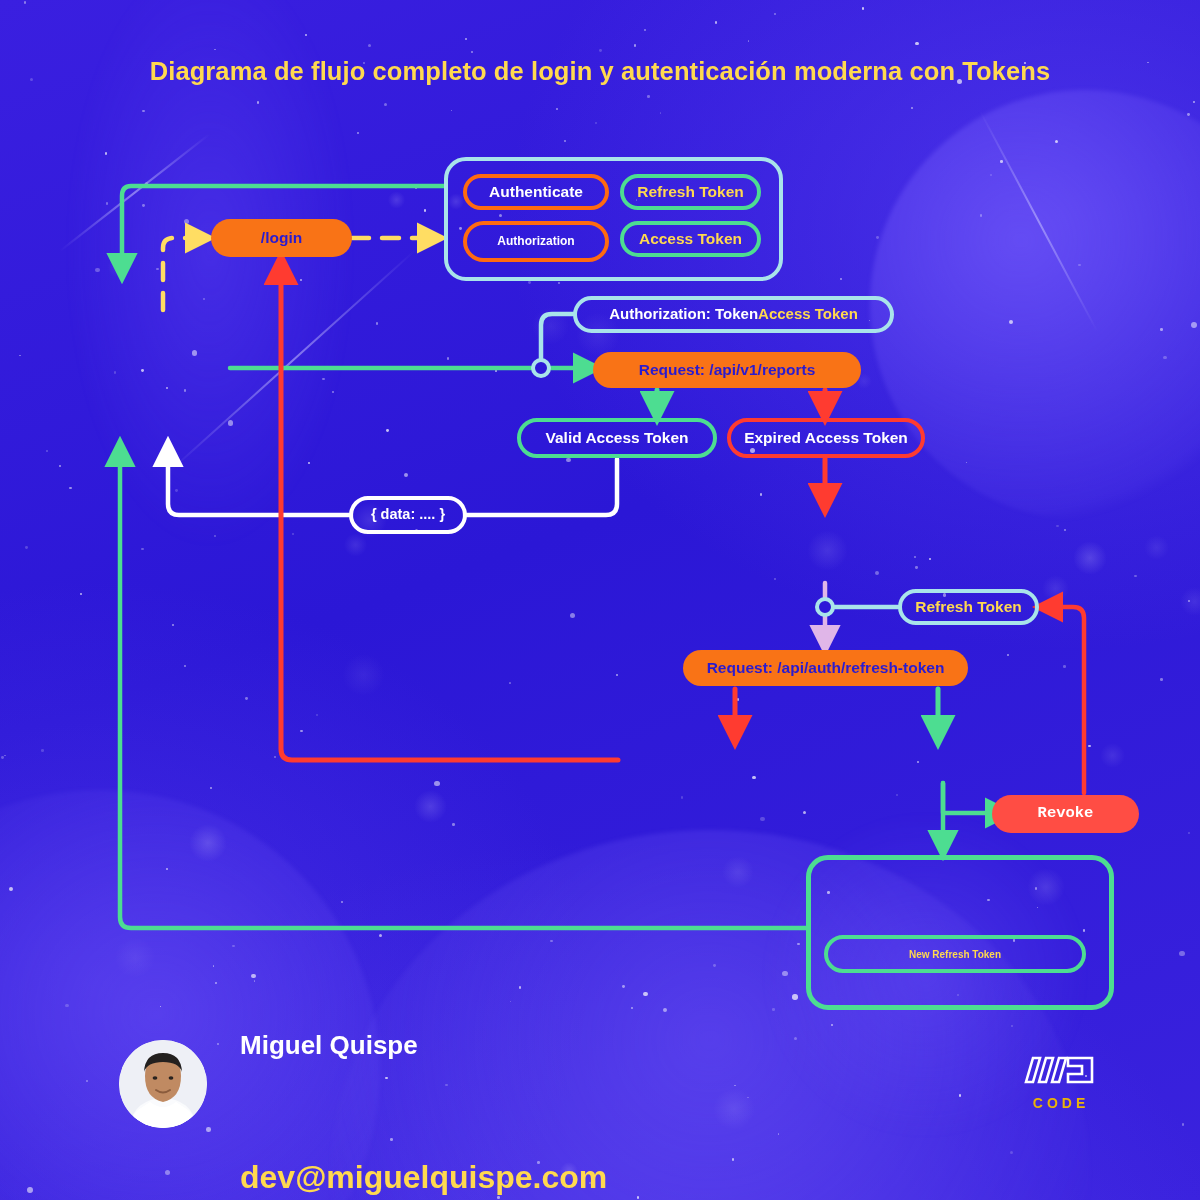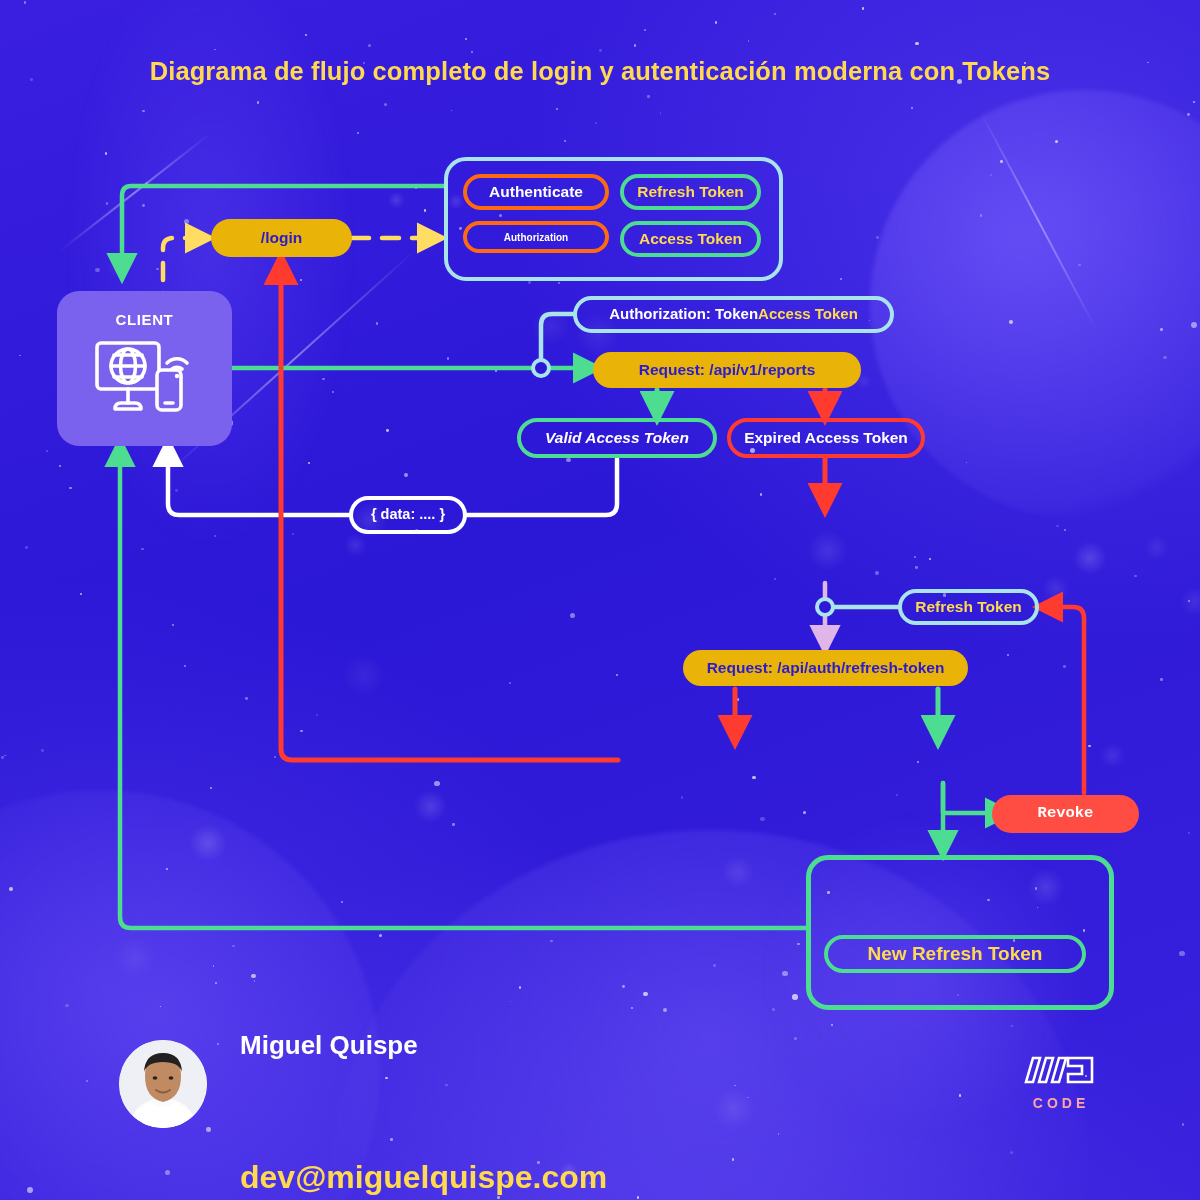--- a/index.html
+++ b/index.html
@@ -50,21 +50,21 @@
   
   #wires{position:absolute;inset:0;z-index:2;}
 
   
   .node{position:absolute;z-index:4;box-sizing:border-box;
     display:flex;align-items:center;justify-content:center;
     font-weight:700;text-align:center;line-height:1.1;}
 
   .pill{border-radius:999px;}
 
-  .n-yellow{background:#eab308;color:#2a1bd0;}
+  .n-yellow{background:#f97316;color:#2a1bd0;}
   .n-red-out{border:4px solid #ff3b30;color:#ffffff;background:transparent;}
   .n-green-out{border:4px solid #4ddd91;color:#ffffff;background:transparent;}
   .n-cyan-out{border:4px solid #a9e4ea;color:#ffffff;background:transparent;}
   .n-orange-out{border:4px solid #ff6a10;color:#ffffff;background:transparent;}
   .n-greenT-out{border:4px solid #4ddd91;color:#ffd94f;background:transparent;}
   .n-cyanT-out{border:4px solid #a9e4ea;color:#ffd94f;background:transparent;}
   .n-white-out{border:4px solid #ffffff;color:#ffffff;background:transparent;}
   .n-red-fill{background:#ff4d44;color:#ffffff;}
 
   
@@ -87,21 +87,21 @@
     display:flex;align-items:center;justify-content:center;background:transparent;
   }
 
   
   .avatar{position:absolute;left:119px;top:1040px;width:88px;height:88px;border-radius:50%;
     overflow:hidden;z-index:6;background:#eef0f7;}
   .foot-name{position:absolute;left:240px;top:1030px;color:#ffffff;font-size:26px;font-weight:700;z-index:6;}
   .foot-mail{position:absolute;left:240px;top:1120px;color:#ffd94f;font-size:32px;font-weight:700;z-index:6;margin-top:39px;}
   .logo{position:absolute;left:1022px;top:1052px;z-index:6;}
   .logo-word{position:absolute;left:1021px;top:1095px;width:80px;text-align:center;
-    color:#fca5a5;font-size:14px;font-weight:700;letter-spacing:4px;z-index:6;}
+    color:#eab308;font-size:14px;font-weight:700;letter-spacing:4px;z-index:6;}
 </style>
 </head>
 <body>
 
 <div id="canvas">
 
   <div class="bg">
     <div class="bg-base"></div>
     <div class="blob b1"></div>
     <div class="blob b2"></div>
@@ -385,71 +385,51 @@
       <path d="M943,783 L943,813 L1000,813" stroke="#4ddd91" stroke-width="4.5" marker-end="url(#ah-green)"></path>
 
       <path d="M943,783 L943,845" stroke="#4ddd91" stroke-width="4.5" marker-end="url(#ah-green)"></path>
 
       <path d="M1084,793 L1084,618 Q1084,607 1073,607 L1048,607" stroke="#ff3b30" stroke-width="4.5" marker-end="url(#ah-red)"></path>
 
       <path d="M806,928 L131,928 Q120,928 120,917 L120,452" stroke="#4ddd91" stroke-width="4.5" marker-end="url(#ah-green)"></path>
     </g>
   </svg>
 
-  <div class="client">
-    <div class="client-label">CLIENT</div>
-    <div class="client-icon">
-      <svg width="104" height="86" viewBox="0 0 104 86" fill="none" stroke="#ffffff" stroke-width="3.6" stroke-linecap="round" stroke-linejoin="round">
-        <rect x="4" y="6" width="62" height="46" rx="4"></rect>
-        <circle cx="35" cy="29" r="17"></circle>
-        <ellipse cx="35" cy="29" rx="7.5" ry="17"></ellipse>
-        <line x1="18" y1="29" x2="52" y2="29"></line>
-        <line x1="21" y1="18" x2="49" y2="18"></line>
-        <line x1="21" y1="40" x2="49" y2="40"></line>
-        <line x1="35" y1="52" x2="35" y2="66"></line>
-        <path d="M22,72 q0,-6 6,-6 h14 q6,0 6,6 z"></path>
-        <rect x="64" y="33" width="24" height="40" rx="5" fill="#7b62ee"></rect>
-        <line x1="72" y1="66" x2="80" y2="66"></line>
-        <path d="M74,26 a14,14 0 0 1 20,0"></path>
-        <path d="M79,32 a8,8 0 0 1 10,0"></path>
-        <circle cx="84" cy="39" r="2.2" fill="#ffffff" stroke="none"></circle>
-      </svg>
-    </div>
-  </div>
 
   <div class="node pill n-yellow" style="left:211px;top:219px;width:141px;height:38px;font-size:15.5px;">/login</div>
 
   <div class="group-cyan" style="left:444px;top:157px;width:331px;height:116px;"></div>
   <div class="node pill n-orange-out" style="left:463px;top:174px;width:146px;height:36px;font-size:15.5px;">Authenticate</div>
-  <div class="node pill n-orange-out" style="left:463px;top:221px;width:146px;height:32px;font-size:10px;">Authorization</div>
+  <div class="node pill n-orange-out" style="left:463px;top:221px;width:146px;height:41px;font-size:12px;">Authorization</div>
   <div class="node pill n-greenT-out" style="left:620px;top:174px;width:141px;height:36px;font-size:15.5px;">Refresh Token</div>
   <div class="node pill n-greenT-out" style="left:620px;top:221px;width:141px;height:36px;font-size:15.5px;">Access Token</div>
 
   <div class="node pill n-cyan-out" style="left:573px;top:296px;width:321px;height:37px;font-size:15px;">
     <span>Authorization: Token </span>
       <span style="color:#ffd94f;">Access Token</span>
   </div>
 
   <div class="node pill n-yellow" style="left:593px;top:352px;width:268px;height:36px;font-size:15.5px;">Request: /api/v1/reports</div>
 
-  <div class="node pill n-green-out" style="left:517px;top:418px;width:200px;height:40px;font-size:15.5px;font-style:italic;">Valid Access Token</div>
+  <div class="node pill n-green-out" style="left:517px;top:418px;width:200px;height:40px;font-size:15.5px;">Valid Access Token</div>
   <div class="node pill n-red-out" style="left:727px;top:418px;width:198px;height:40px;font-size:15.5px;">Expired Access Token</div>
 
   <div class="node pill n-white-out" style="left:349px;top:496px;width:118px;height:38px;font-size:14.5px;">{ data: .... }</div>
 
 
   <div class="node pill n-cyanT-out" style="left:898px;top:589px;width:141px;height:36px;font-size:15.5px;">Refresh Token</div>
 
   <div class="node pill n-yellow" style="left:683px;top:650px;width:285px;height:36px;font-size:15.5px;">Request: /api/auth/refresh-token</div>
 
 
   <div class="node pill n-red-fill" style="left:992px;top:795px;width:147px;height:38px;font-size:15.5px;font-family:Liberation Mono, monospace;">Revoke</div>
 
   <div class="group-green" style="left:806px;top:855px;width:298px;height:145px;"></div>
-  <div class="node pill n-greenT-out" style="left:824px;top:935px;width:262px;height:38px;font-size:19px;">New Refresh Token</div>
+  <div class="node pill n-greenT-out" style="left:824px;top:935px;width:262px;height:38px;font-size:10px;">New Refresh Token</div>
 
   <div class="avatar">
     <svg width="88" height="88" viewBox="0 0 88 88">
       <defs>
         <clipPath id="cl">
             <circle cx="44" cy="44" r="44"></circle>
           </clipPath>
       </defs>
       <g clip-path="url(#cl)">
         <rect width="88" height="88" fill="#eef0f6"></rect>

